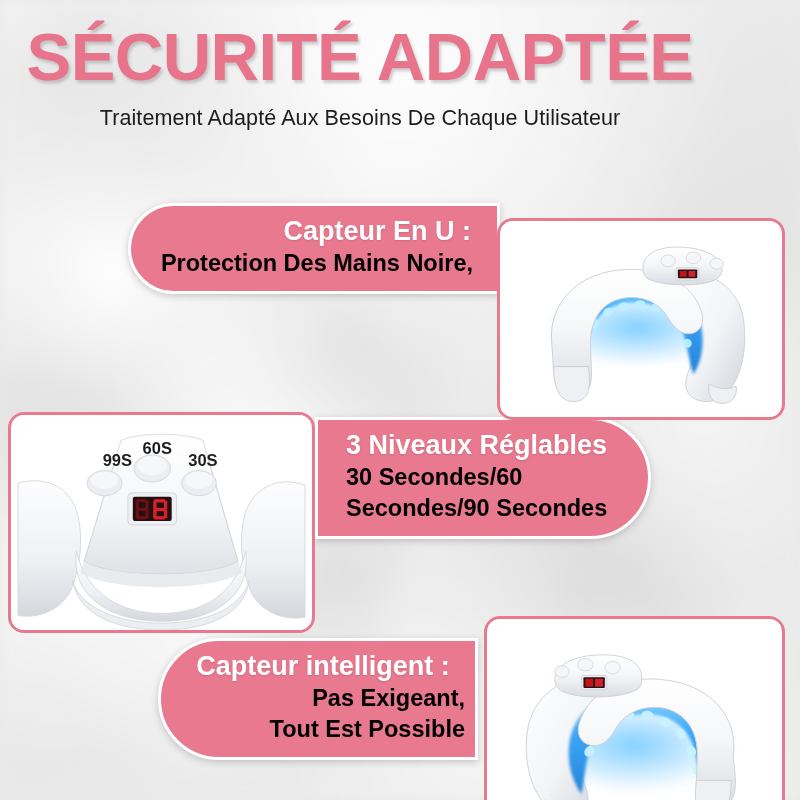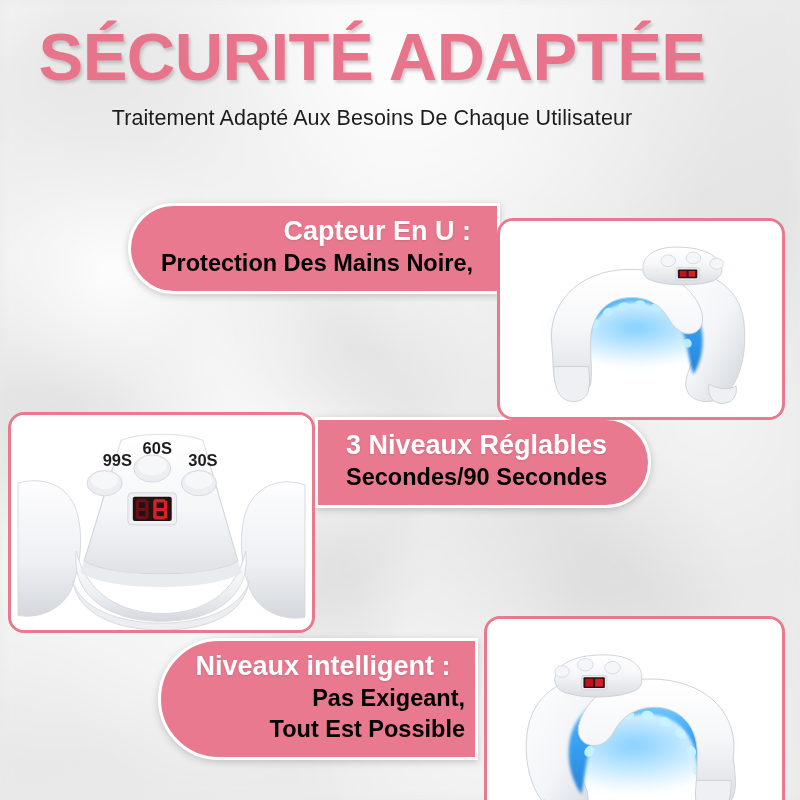--- a/index.html
+++ b/index.html
@@ -43,21 +43,21 @@
   }
   .bg-vignette {
     position: absolute;
     inset: 0;
     background: radial-gradient(ellipse at 50% 40%, rgba(255,255,255,0.35) 0%, rgba(255,255,255,0) 55%);
   }
 
   
   .header {
     position: absolute;
-    top: 0; left: 12px;
+    top: 0; left: 0;
     width: 720px;
     text-align: center;
   }
   .title {
     margin: 0;
     padding-top: 22px;
     font-size: 67px;
     font-weight: bold;
     letter-spacing: -0.5px;
     color: #e8748c;
@@ -160,25 +160,26 @@
     <p class="subtitle">Traitement Adapté Aux Besoins De Chaque Utilisateur</p>
   </div>
 
   <div class="callout round-left" id="callout-1">
     <div class="c-head">Capteur En U :</div>
     <div class="c-line">Protection Des Mains Noire,</div>
   </div>
 
   <div class="callout round-right" id="callout-2">
     <div class="c-head">3 Niveaux Réglables</div>
+    <div class="c-line">30 Secondes/60</div>
     <div class="c-line">Secondes/90 Secondes</div>
   </div>
 
   <div class="callout round-left" id="callout-3">
-    <div class="c-head">Niveaux intelligent :</div>
+    <div class="c-head">Capteur intelligent :</div>
     <div class="c-line">Pas Exigeant,</div>
     <div class="c-line">Tout Est Possible</div>
   </div>
 
   <div class="photo-frame" id="photo-top">
     <div class="photo-inner">
       <svg class="photo-svg" viewBox="0 0 288 202" preserveAspectRatio="xMidYMid meet">
         <defs>
           <linearGradient id="tBody" x1="0" y1="0" x2="0" y2="1">
             <stop offset="0%" stop-color="#ffffff"></stop>

